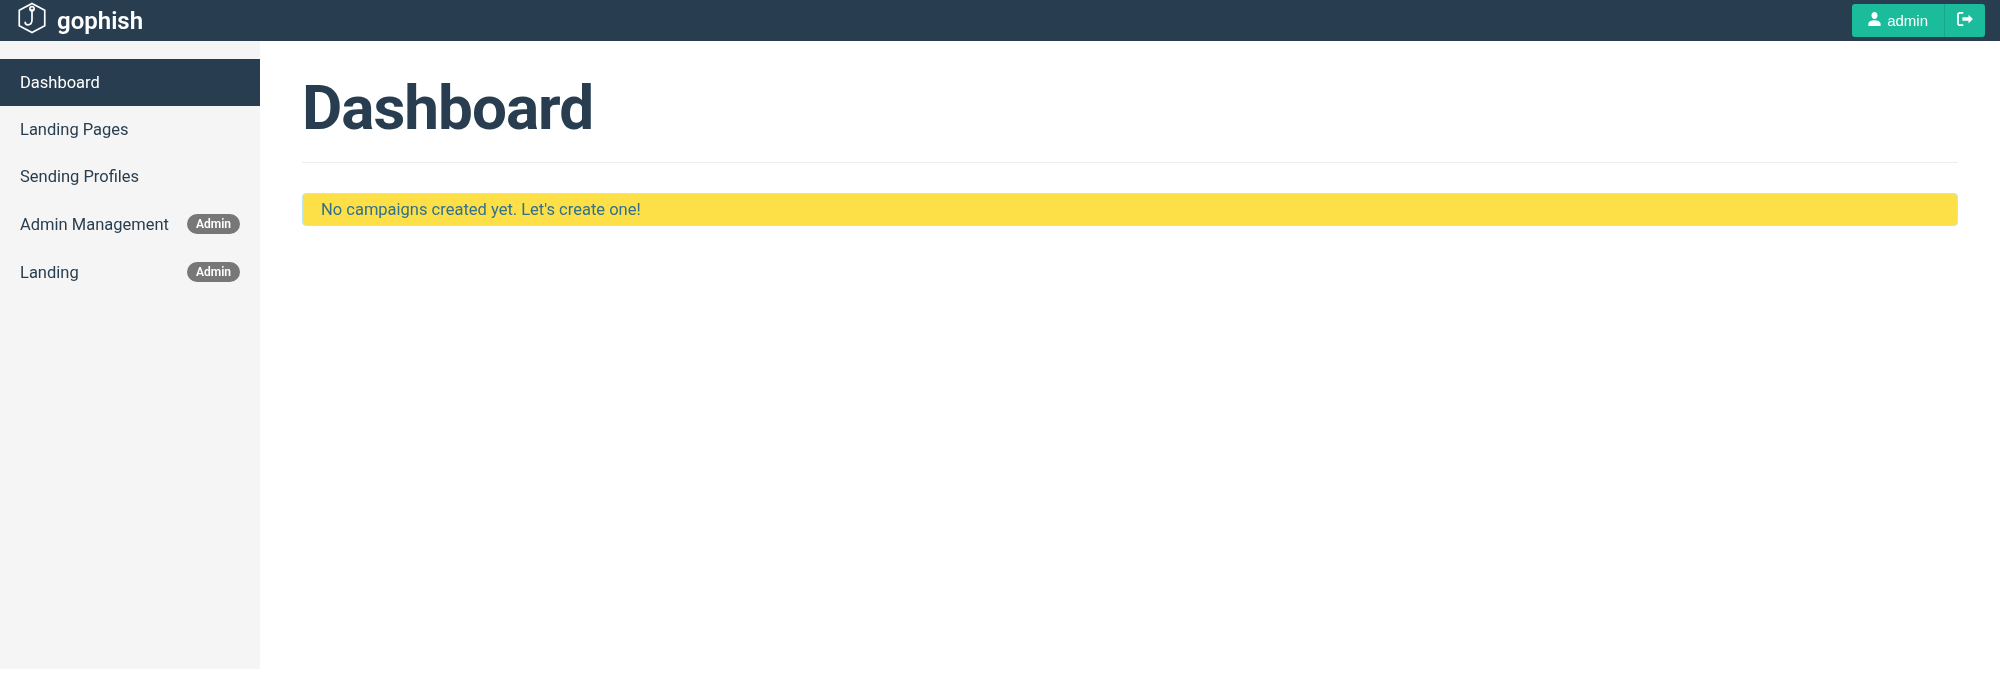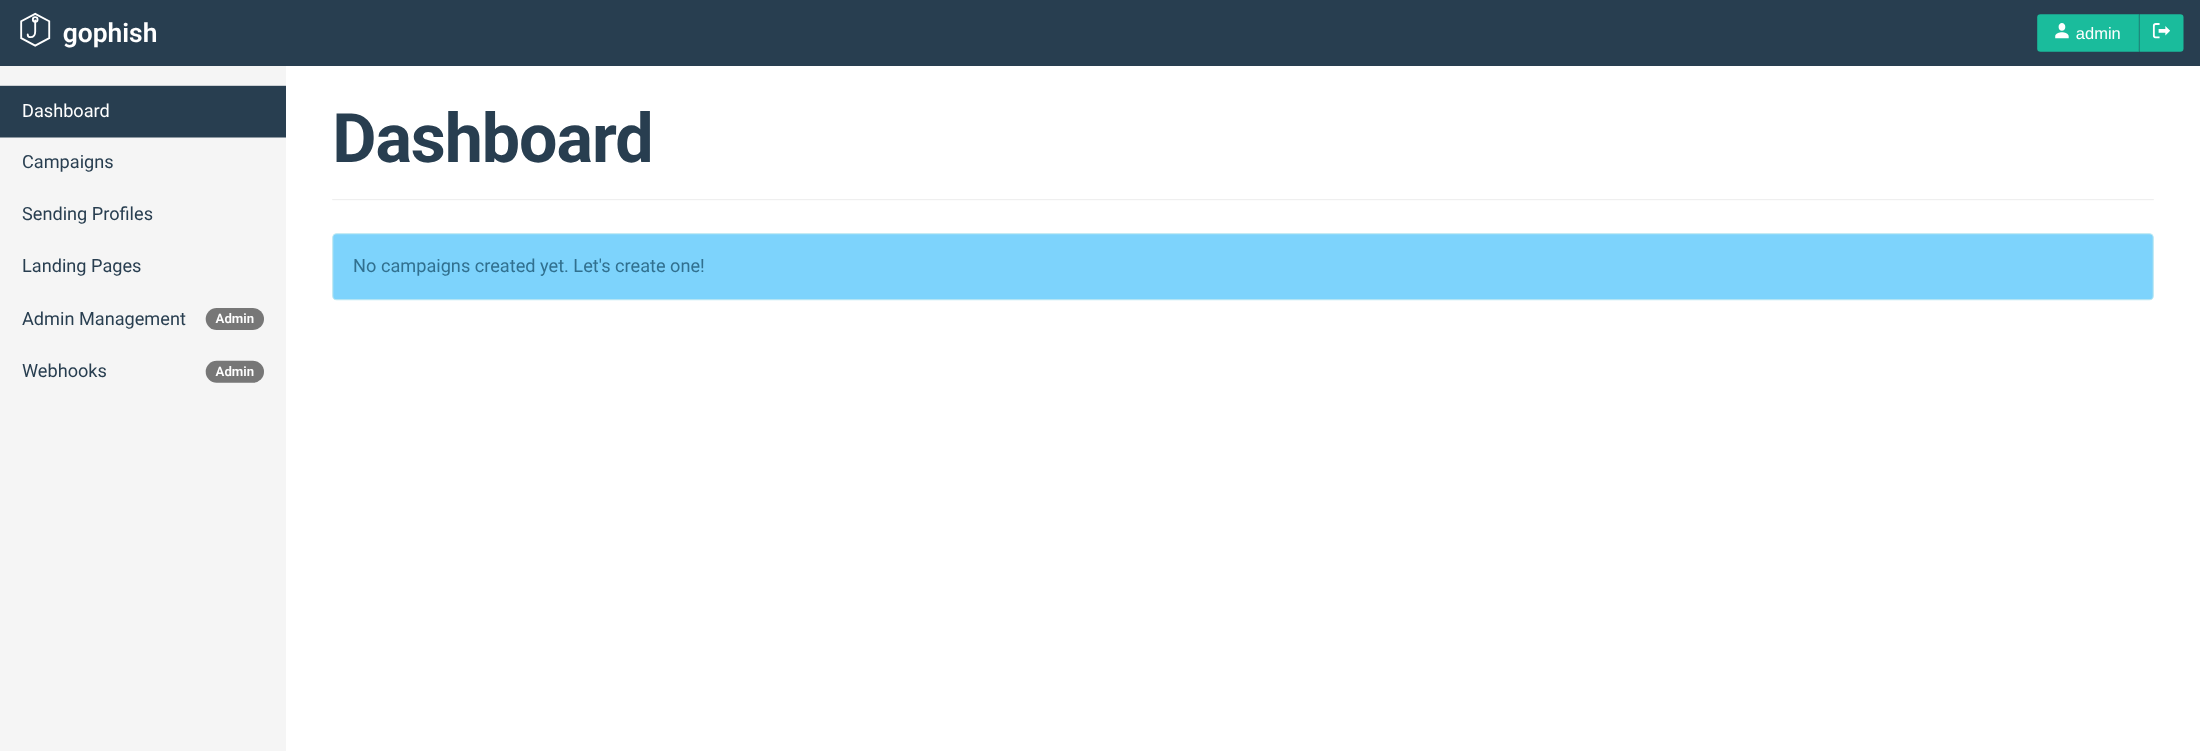--- a/index.html
+++ b/index.html
@@ -3,21 +3,21 @@
   <meta charset="utf-8">
   <style>
     * { margin: 0; padding: 0; box-sizing: border-box; }
     body {
       font-family: -apple-system, BlinkMacSystemFont, "Segoe UI", Roboto, "Helvetica Neue", Arial, sans-serif;
       background: #fff;
       color: #333;
     }
     .navbar {
       background: #283e50;
-      height: 60px;
+      height: 41px;
       display: flex;
       align-items: center;
       justify-content: space-between;
       padding: 0 15px;
     }
     .navbar-brand {
       display: flex;
       align-items: center;
       gap: 8px;
       color: #fff;
@@ -99,24 +99,24 @@
       color: #283e50;
       margin-bottom: 18px;
       letter-spacing: -1px;
     }
     .divider {
       border: none;
       border-top: 1px solid #eee;
       margin-bottom: 30px;
     }
     .alert-info {
-      background: #7dd3fc;
+      background: #fde047;
       border: 1px solid #bce8f1;
       color: #31708f;
-      padding: 20px 18px;
+      padding: 6px 18px;
       border-radius: 4px;
       font-size: 16.5px;
     }
     .icon-svg {
       display: inline-block;
       vertical-align: middle;
     }
   </style>
 </head>
 <body>
@@ -151,34 +151,31 @@
     </button>
   </div>
 </nav>
 
 <div class="layout">
   <aside class="sidebar">
     <a class="sidebar-item active">
       <span>Dashboard</span>
     </a>
     <a class="sidebar-item">
-      <span>Campaigns</span>
+      <span>Landing Pages</span>
     </a>
     <a class="sidebar-item">
       <span>Sending Profiles</span>
-    </a>
-    <a class="sidebar-item">
-      <span>Landing Pages</span>
     </a>
     <a class="sidebar-item">
       <span>Admin Management</span>
       <span class="badge">Admin</span>
     </a>
     <a class="sidebar-item">
-      <span>Webhooks</span>
+      <span>Landing</span>
       <span class="badge">Admin</span>
     </a>
   </aside>
 
   <main class="main">
     <h1 class="page-title">Dashboard</h1>
     <hr class="divider">
     <div class="alert-info">
       <span>No campaigns created yet. Let's create one!</span>
     </div>

